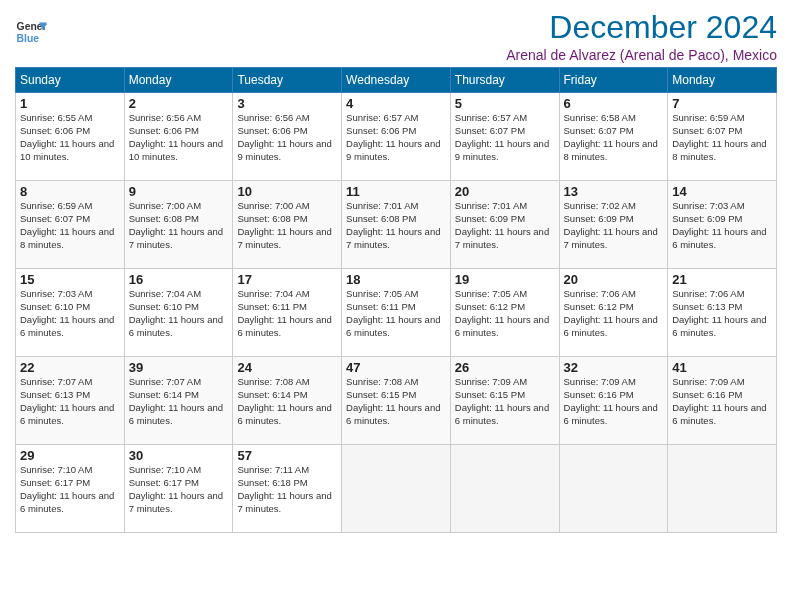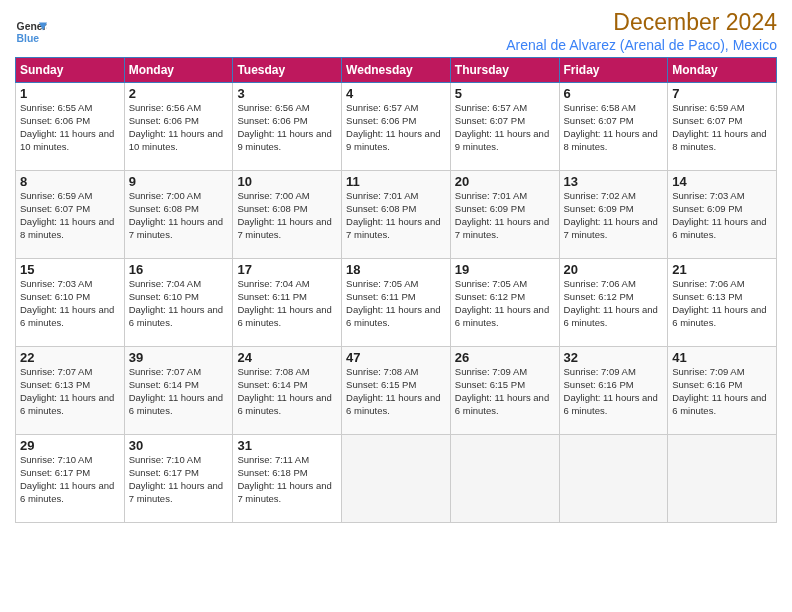--- a/index.html
+++ b/index.html
@@ -23,40 +23,40 @@
       margin-top: 6px;
     }
     .logo-icon {
       width: 32px;
       height: 32px;
     }
     .title-area {
       text-align: right;
     }
     .month-title {
-      font-size: 23px;
+      font-size: 32px;
       font-weight: 300;
-      color: #a16207;
+      color: #0369a1;
       line-height: 1.1;
     }
     .location-title {
       font-size: 14px;
-      color: #3b82f6;
+      color: #701a75;
       margin-top: 2px;
     }
     table {
       width: 100%;
       border-collapse: collapse;
       table-layout: fixed;
     }
     th {
-      background-color: #be185d;
+      background-color: #0369a1;
       color: white;
       font-size: 12px;
-      font-weight: bold;
+      font-weight: normal;
       padding: 5px 4px;
       text-align: left;
       border: 1px solid #3a7abf;
     }
     td {
       border: 1px solid #ccc;
       vertical-align: top;
       padding: 3px 4px 4px 4px;
       font-size: 9.5px;
       color: #333;
@@ -233,21 +233,21 @@
       <tr>
         <td>
           <span class="day-number">29</span>
           <div class="cell-text">Sunrise: 7:10 AM<br>Sunset: 6:17 PM<br>Daylight: 11 hours and 6 minutes.</div>
         </td>
         <td>
           <span class="day-number">30</span>
           <div class="cell-text">Sunrise: 7:10 AM<br>Sunset: 6:17 PM<br>Daylight: 11 hours and 7 minutes.</div>
         </td>
         <td>
-          <span class="day-number">31</span>
+          <span class="day-number">57</span>
           <div class="cell-text">Sunrise: 7:11 AM<br>Sunset: 6:18 PM<br>Daylight: 11 hours and 7 minutes.</div>
         </td>
         <td class="empty"></td>
         <td class="empty"></td>
         <td class="empty"></td>
         <td class="empty"></td>
       </tr>
     </tbody>
 </table>
 

